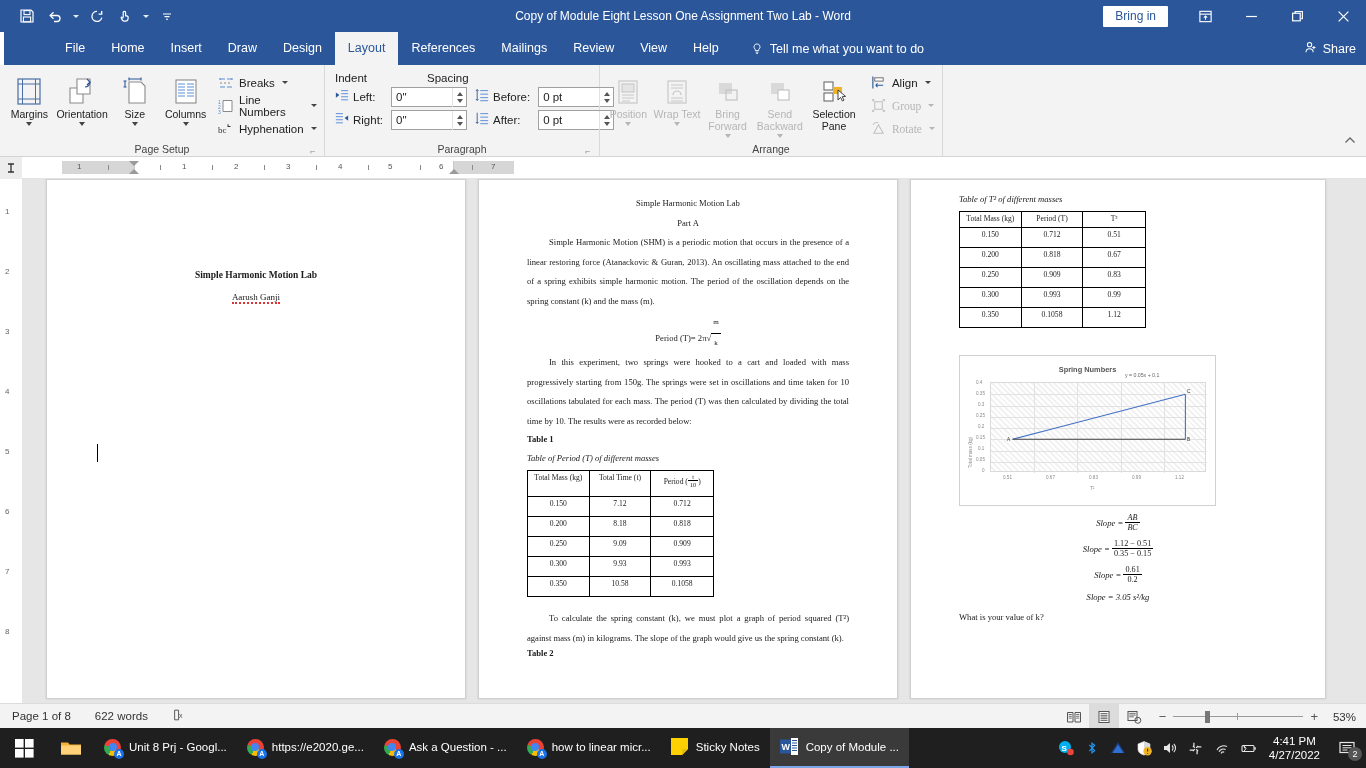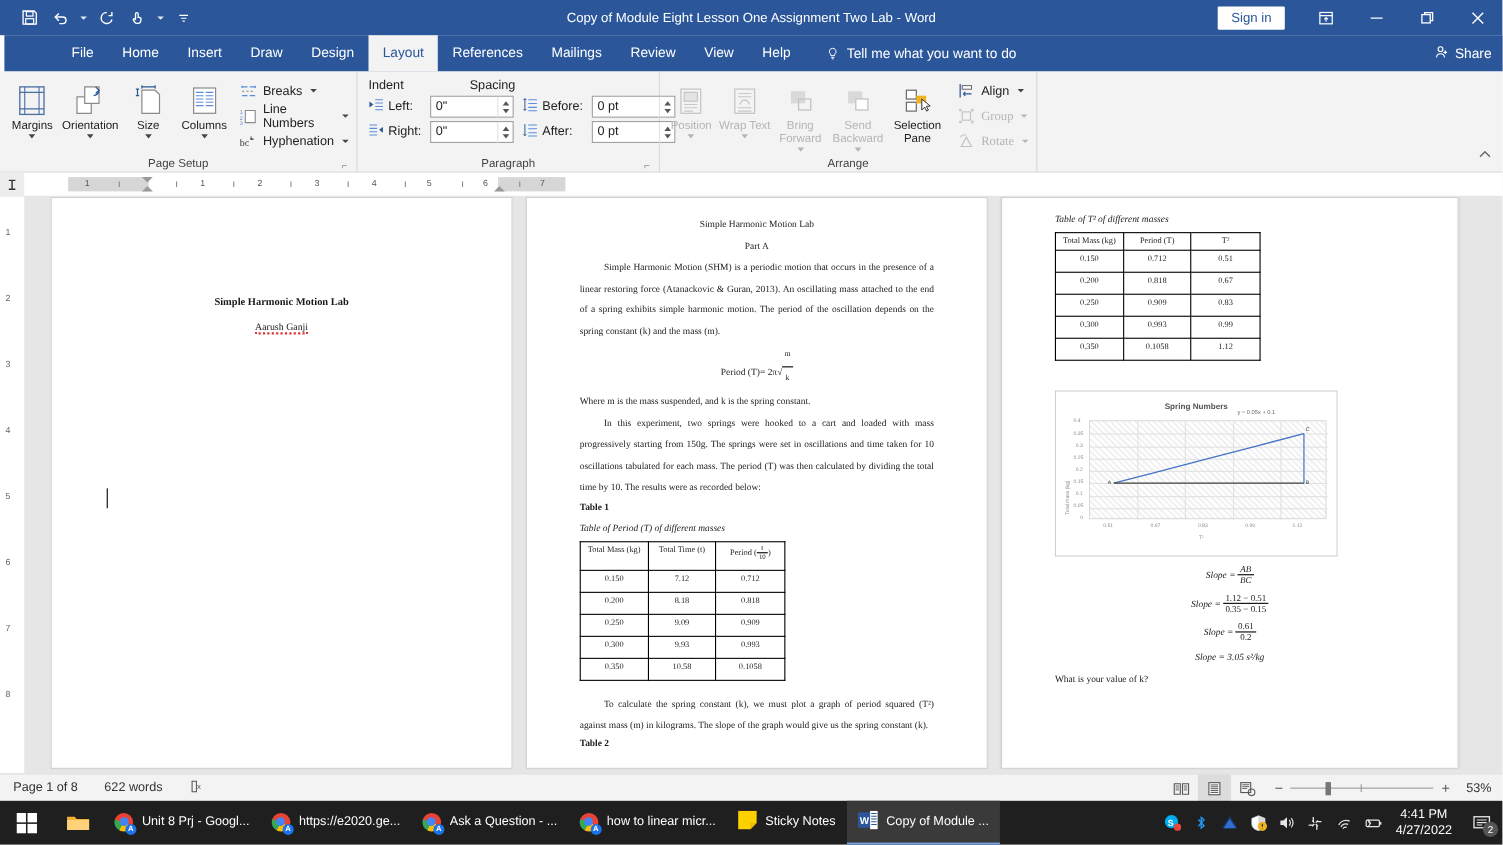--- a/index.html
+++ b/index.html
@@ -311,21 +311,21 @@
       </div>
       <div class="qat-caret"></div>
       <div class="qat-btn">
         <svg width="16" height="16" viewBox="0 0 16 16">
             <path d="M4 6h8M5.5 8.6h5M7 11.2h2" stroke="#fff" stroke-width="1.1" fill="none"></path>
           </svg>
       </div>
     </div>
     <div class="title-text">Copy of Module Eight Lesson One Assignment Two Lab  -  Word</div>
     <div class="tb-right">
-      <div class="signin">Sign in</div>
+      <div class="signin">Bring in</div>
       <div class="tb-icon">
         <svg width="15" height="15" viewBox="0 0 16 16">
             <rect x="2" y="2.5" width="12" height="11" fill="none" stroke="#fff" stroke-width="1.2"></rect>
             <path d="M2 5.5h12" stroke="#fff" stroke-width="1.2"></path>
             <path d="M8 11.5V7.5M6.2 9.2 8 7.4l1.8 1.8" stroke="#fff" stroke-width="1.1" fill="none"></path>
           </svg>
       </div>
       <div class="tb-icon">
         <svg width="13" height="13" viewBox="0 0 12 12">
             <path d="M1 6h10" stroke="#fff" stroke-width="1.1"></path>
@@ -709,21 +709,20 @@
 
     <div class="page p2 doc">
       <div style="padding:14px 48px 0 48px">
         <div class="ctr body-line">Simple Harmonic Motion Lab</div>
         <div class="ctr body-line">Part A</div>
         <div class="body-line ind" style="text-align:justify">Simple Harmonic Motion (SHM) is a periodic motion that occurs in the presence of a linear restoring force (Atanackovic &amp; Guran, 2013). An oscillating mass attached to the end of a spring exhibits simple harmonic motion. The period of the oscillation depends on the spring constant (k) and the mass (m).</div>
         <div class="body-line ctr" style="margin-top:2px">
           <span>Period (T)=</span>
           <span>2π√</span><span class="mfrac"><span>m</span><span>k</span></span>
         </div>
-        <div class="body-line" style="margin-top:2px">Where m is the mass suspended, and k is the spring constant.</div>
         <div class="body-line ind" style="text-align:justify">In this experiment, two springs were hooked to a cart and loaded with mass progressively starting from 150g. The springs were set in oscillations and time taken for 10 oscillations tabulated for each mass. The period (T) was then calculated by dividing the total time by 10. The results were as recorded below:</div>
         <div class="tbl-cap-b" style="margin-top:3px">Table 1</div>
         <div class="tbl-cap-i" style="margin-top:9px">Table of Period (T) of different masses</div>
         <table class="doctbl" style="margin-top:7px;width:187px">
           <tbody>
               <tr>
             <td style="width:62px">Total Mass (kg)</td>
             <td style="width:62px">Total Time (t)</td>
             <td style="width:63px"><span>Period (</span><span class="mfrac"><span>t</span><span>10</span></span>)</td>
           </tr>

